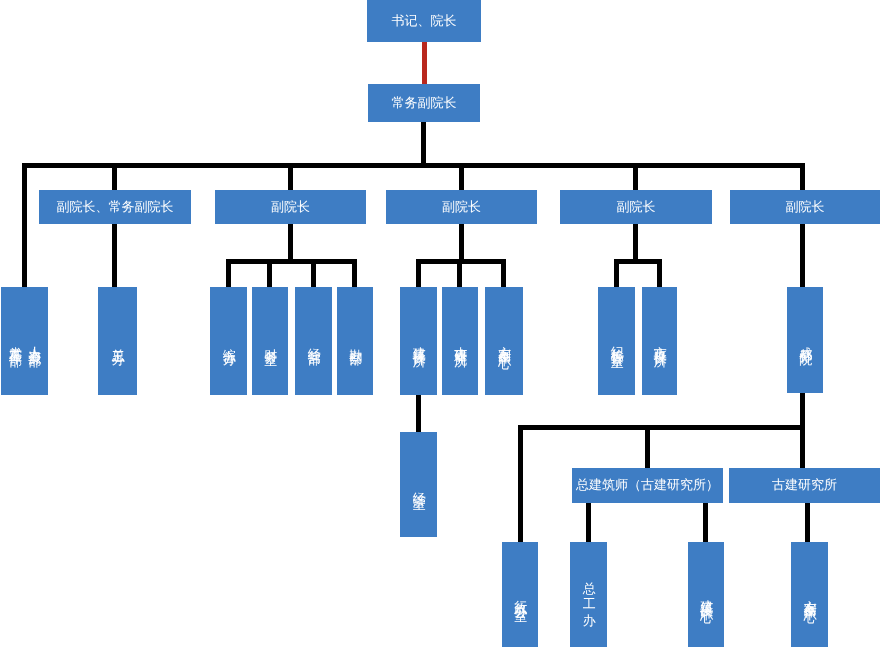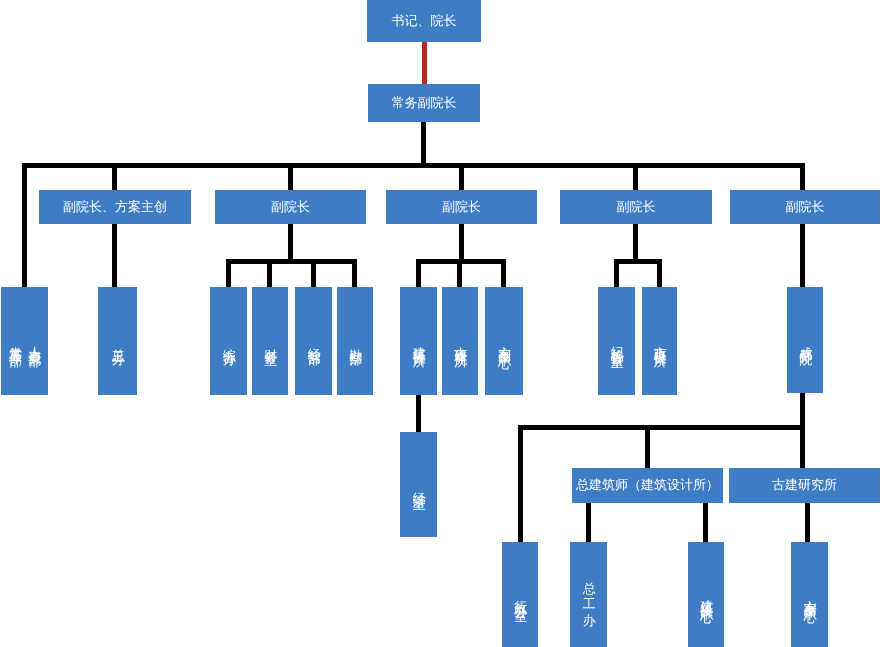--- a/index.html
+++ b/index.html
@@ -68,21 +68,21 @@
   <div class="line" style="left:703px;top:503px;width:5px;height:39px"></div>
   <div class="line" style="left:805px;top:503px;width:5px;height:39px"></div>
 
   <div class="box h" style="left:367px;top:0px;width:114px;height:42px">
     <span>书记、院长</span>
   </div>
   <div class="box h" style="left:368px;top:84px;width:112px;height:38px">
     <span>常务副院长</span>
   </div>
   <div class="box h" style="left:39px;top:190px;width:152px;height:34px">
-    <span>副院长、方案主创</span>
+    <span>副院长、常务副院长</span>
   </div>
   <div class="box h" style="left:215px;top:190px;width:151px;height:34px">
     <span>副院长</span>
   </div>
   <div class="box h" style="left:386px;top:190px;width:151px;height:34px">
     <span>副院长</span>
   </div>
   <div class="box h" style="left:560px;top:190px;width:152px;height:34px">
     <span>副院长</span>
   </div>
@@ -125,21 +125,21 @@
     <span>市政设计所</span>
   </div>
   <div class="box v" style="left:787px;top:287px;width:36px;height:106px">
     <span>成都分院</span>
   </div>
   <div class="box v" style="left:400px;top:432px;width:37px;height:105px">
     <span>经济室</span>
   </div>
 
   <div class="box h" style="left:572px;top:468px;width:151px;height:35px">
-    <span>总建筑师（建筑设计所）</span>
+    <span>总建筑师（古建研究所）</span>
   </div>
   <div class="box h" style="left:729px;top:468px;width:151px;height:35px">
     <span>古建研究所</span>
   </div>
 
   <div class="box v" style="left:502px;top:542px;width:36px;height:105px">
     <span>行政办公室</span>
   </div>
   <div class="box v spread" style="left:570px;top:542px;width:37px;height:105px">
     <span>总工办</span>

